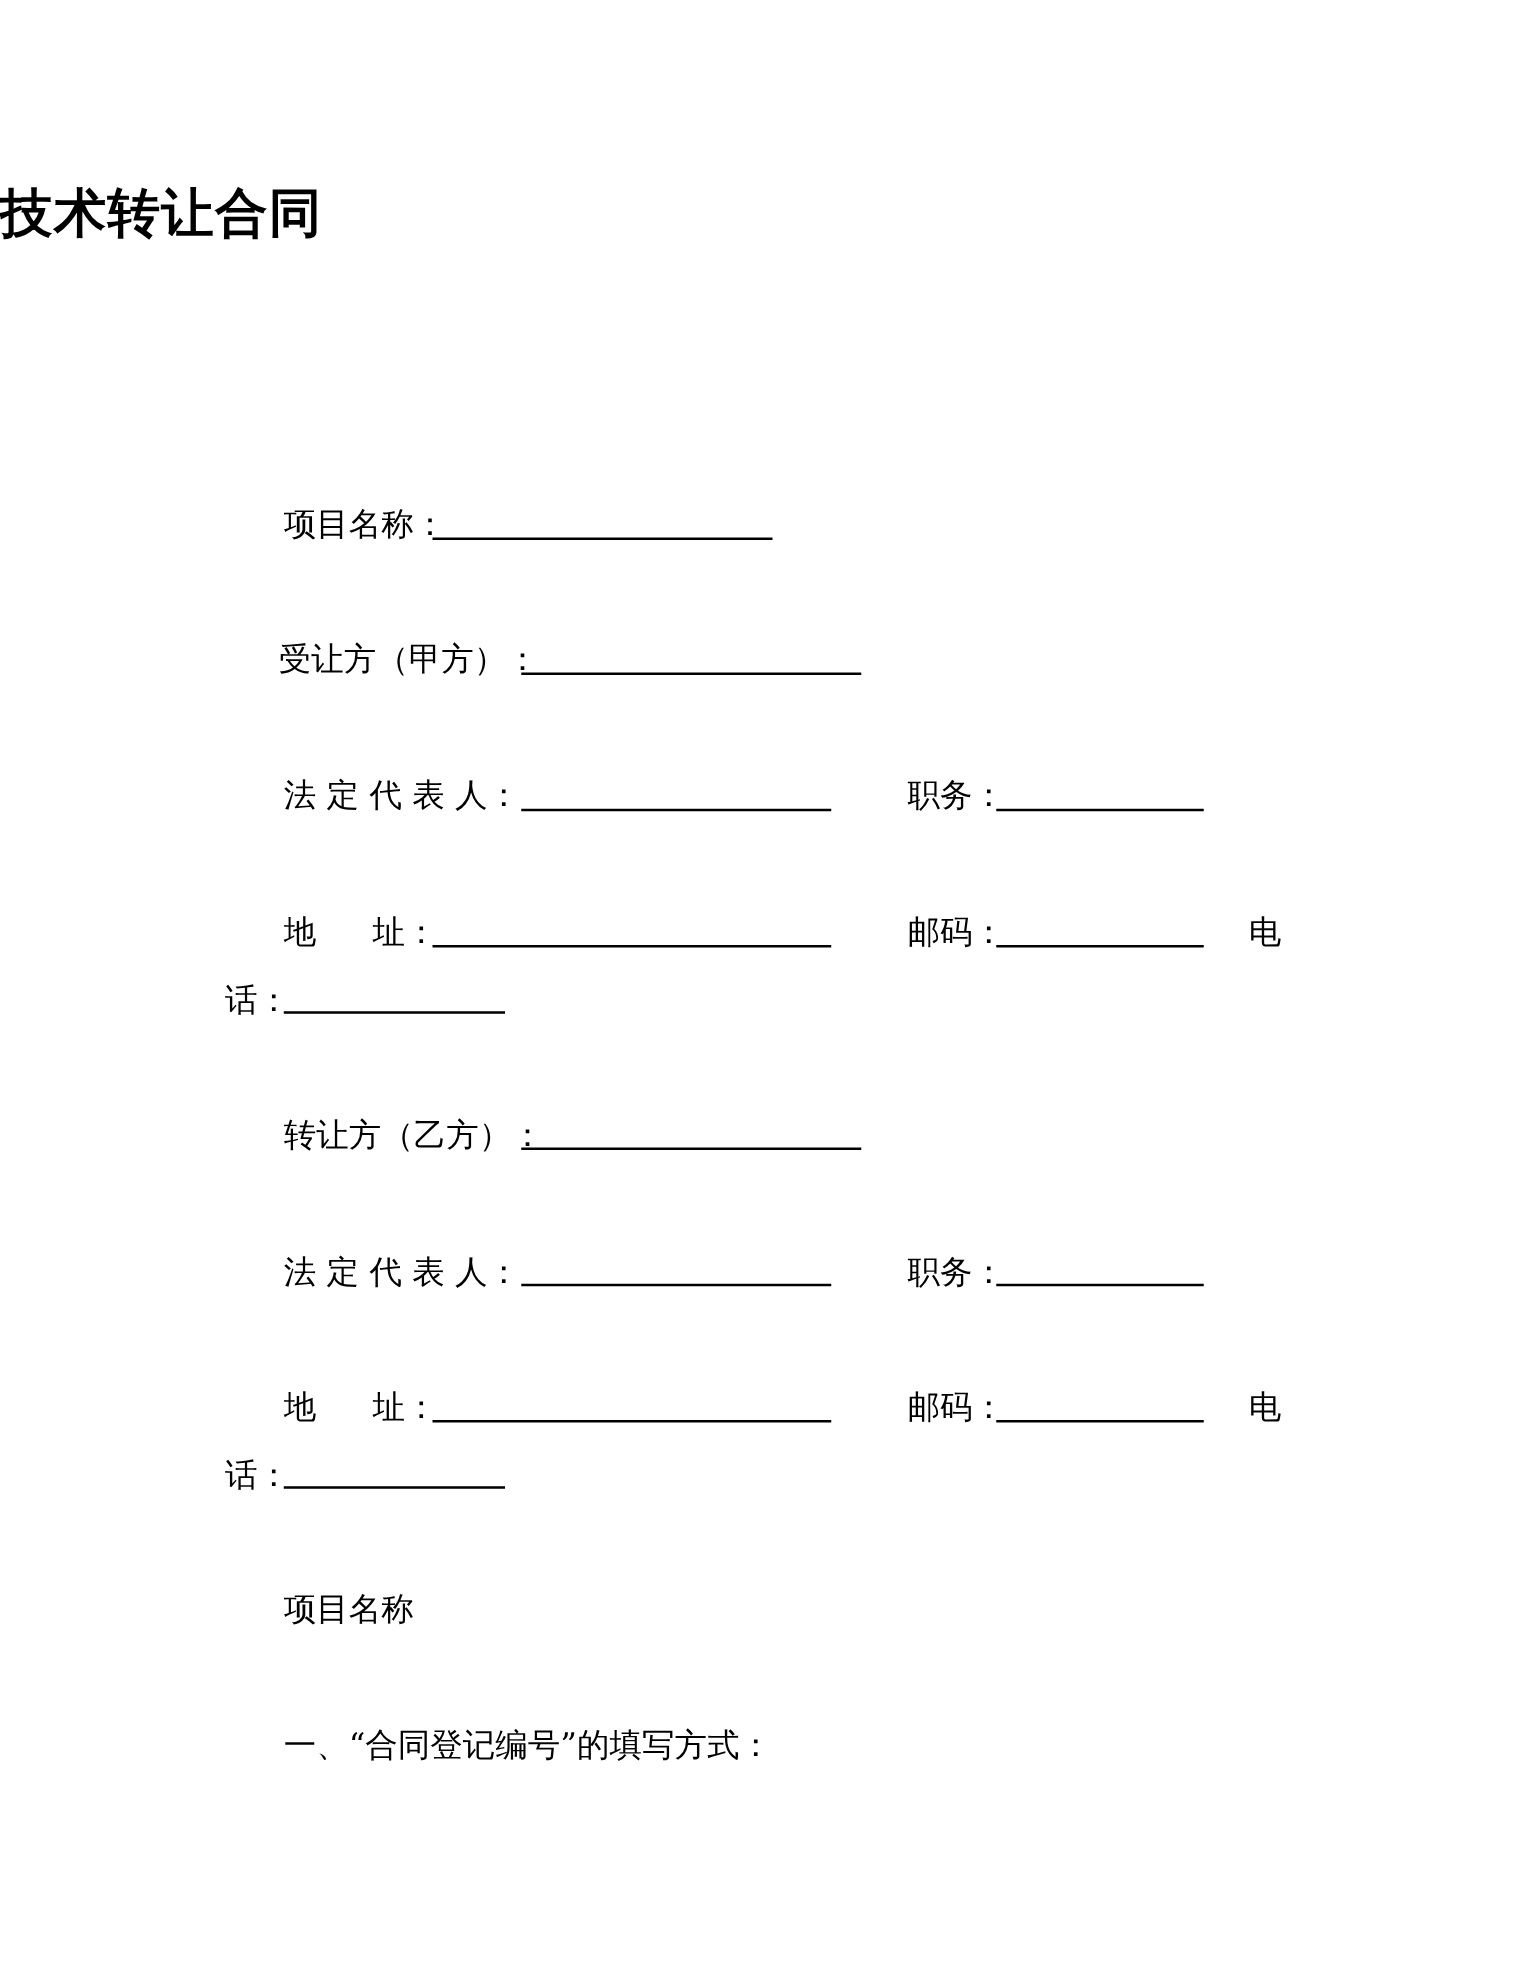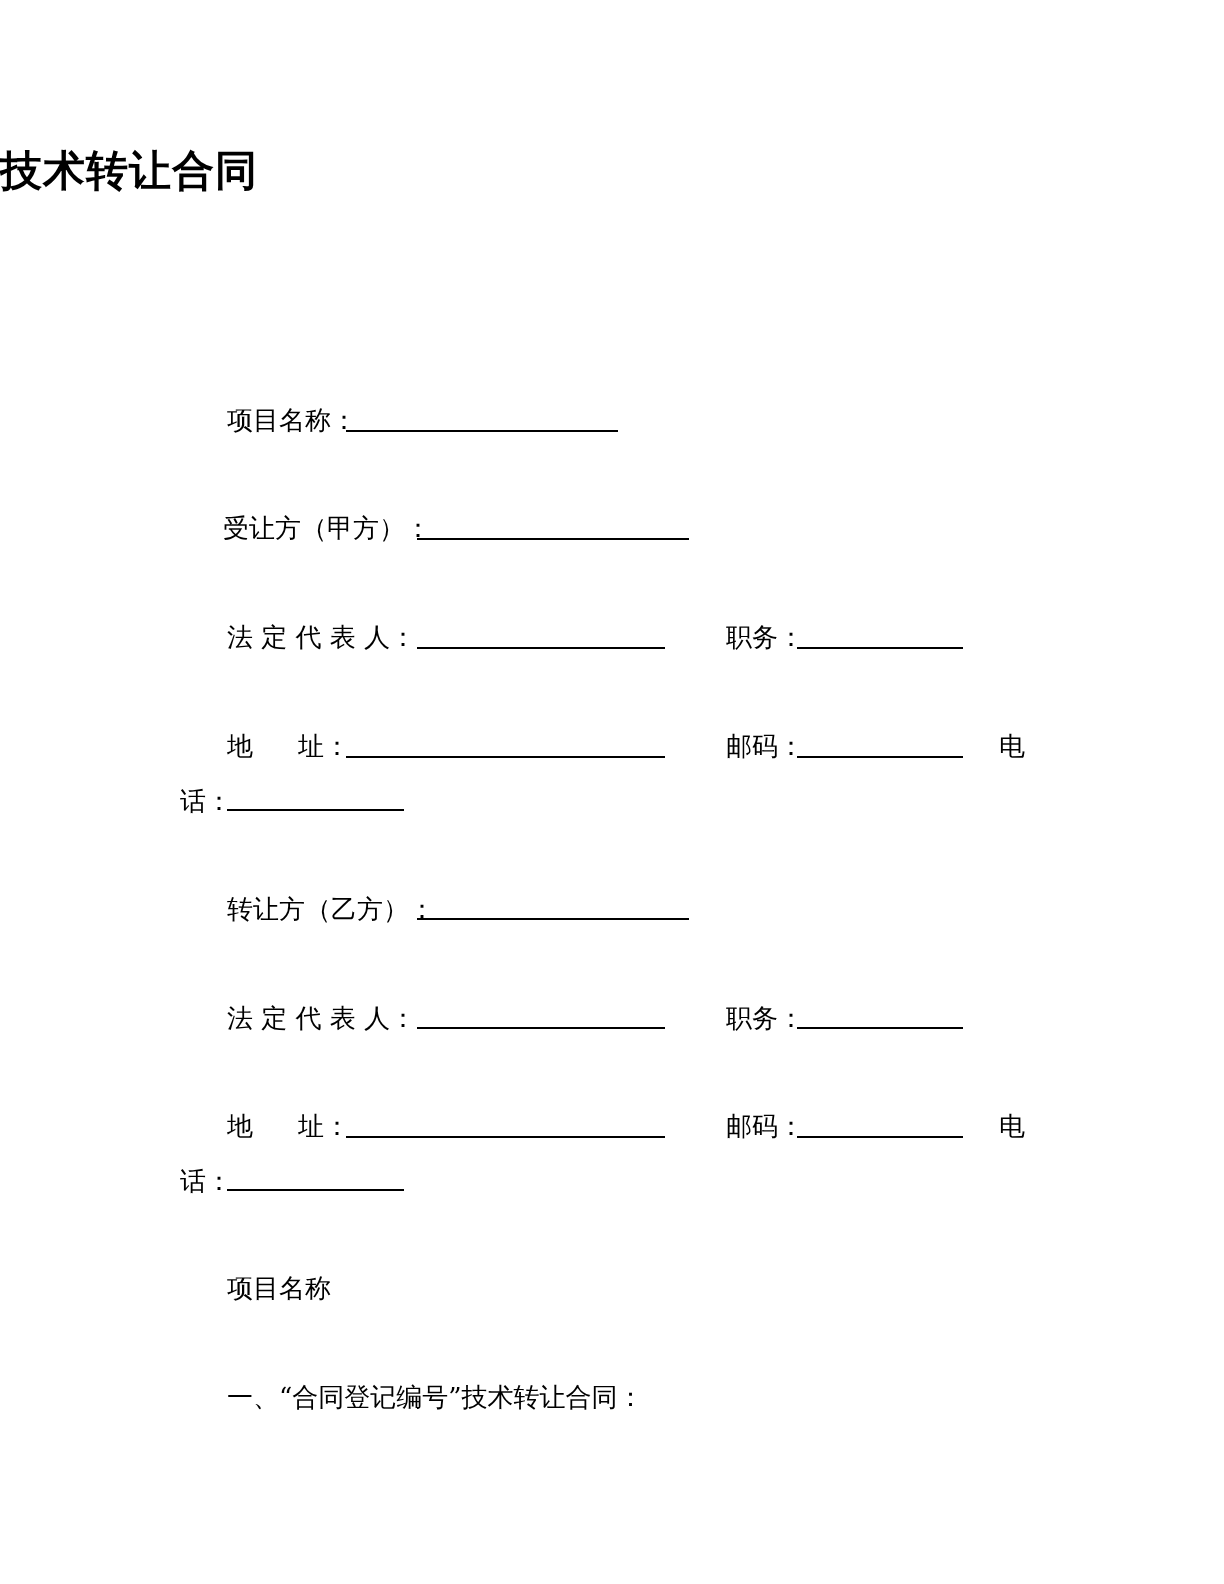--- a/index.html
+++ b/index.html
@@ -49,15 +49,15 @@
   <span class="t" style="left:227px; top:1111px;">地</span>
   <span class="t" style="left:298px; top:1111px;">址：</span>
   <div class="line" style="left:346px; top:1136px; width:319px;"></div>
   <span class="t" style="left:726px; top:1111px;">邮码：</span>
   <div class="line" style="left:797px; top:1136px; width:166px;"></div>
   <span class="t" style="left:999px; top:1111px;">电</span>
   <span class="t" style="left:180px; top:1166px;">话：</span>
   <div class="line" style="left:227px; top:1189px; width:177px;"></div>
 
   <span class="t" style="left:227px; top:1273px;">项目名称</span>
-  <span class="t" style="left:227px; top:1382px;">一、“合同登记编号”技术转让合同：</span>
+  <span class="t" style="left:227px; top:1382px;">一、“合同登记编号”的填写方式：</span>
 
 </div>
 
 </body></html>

